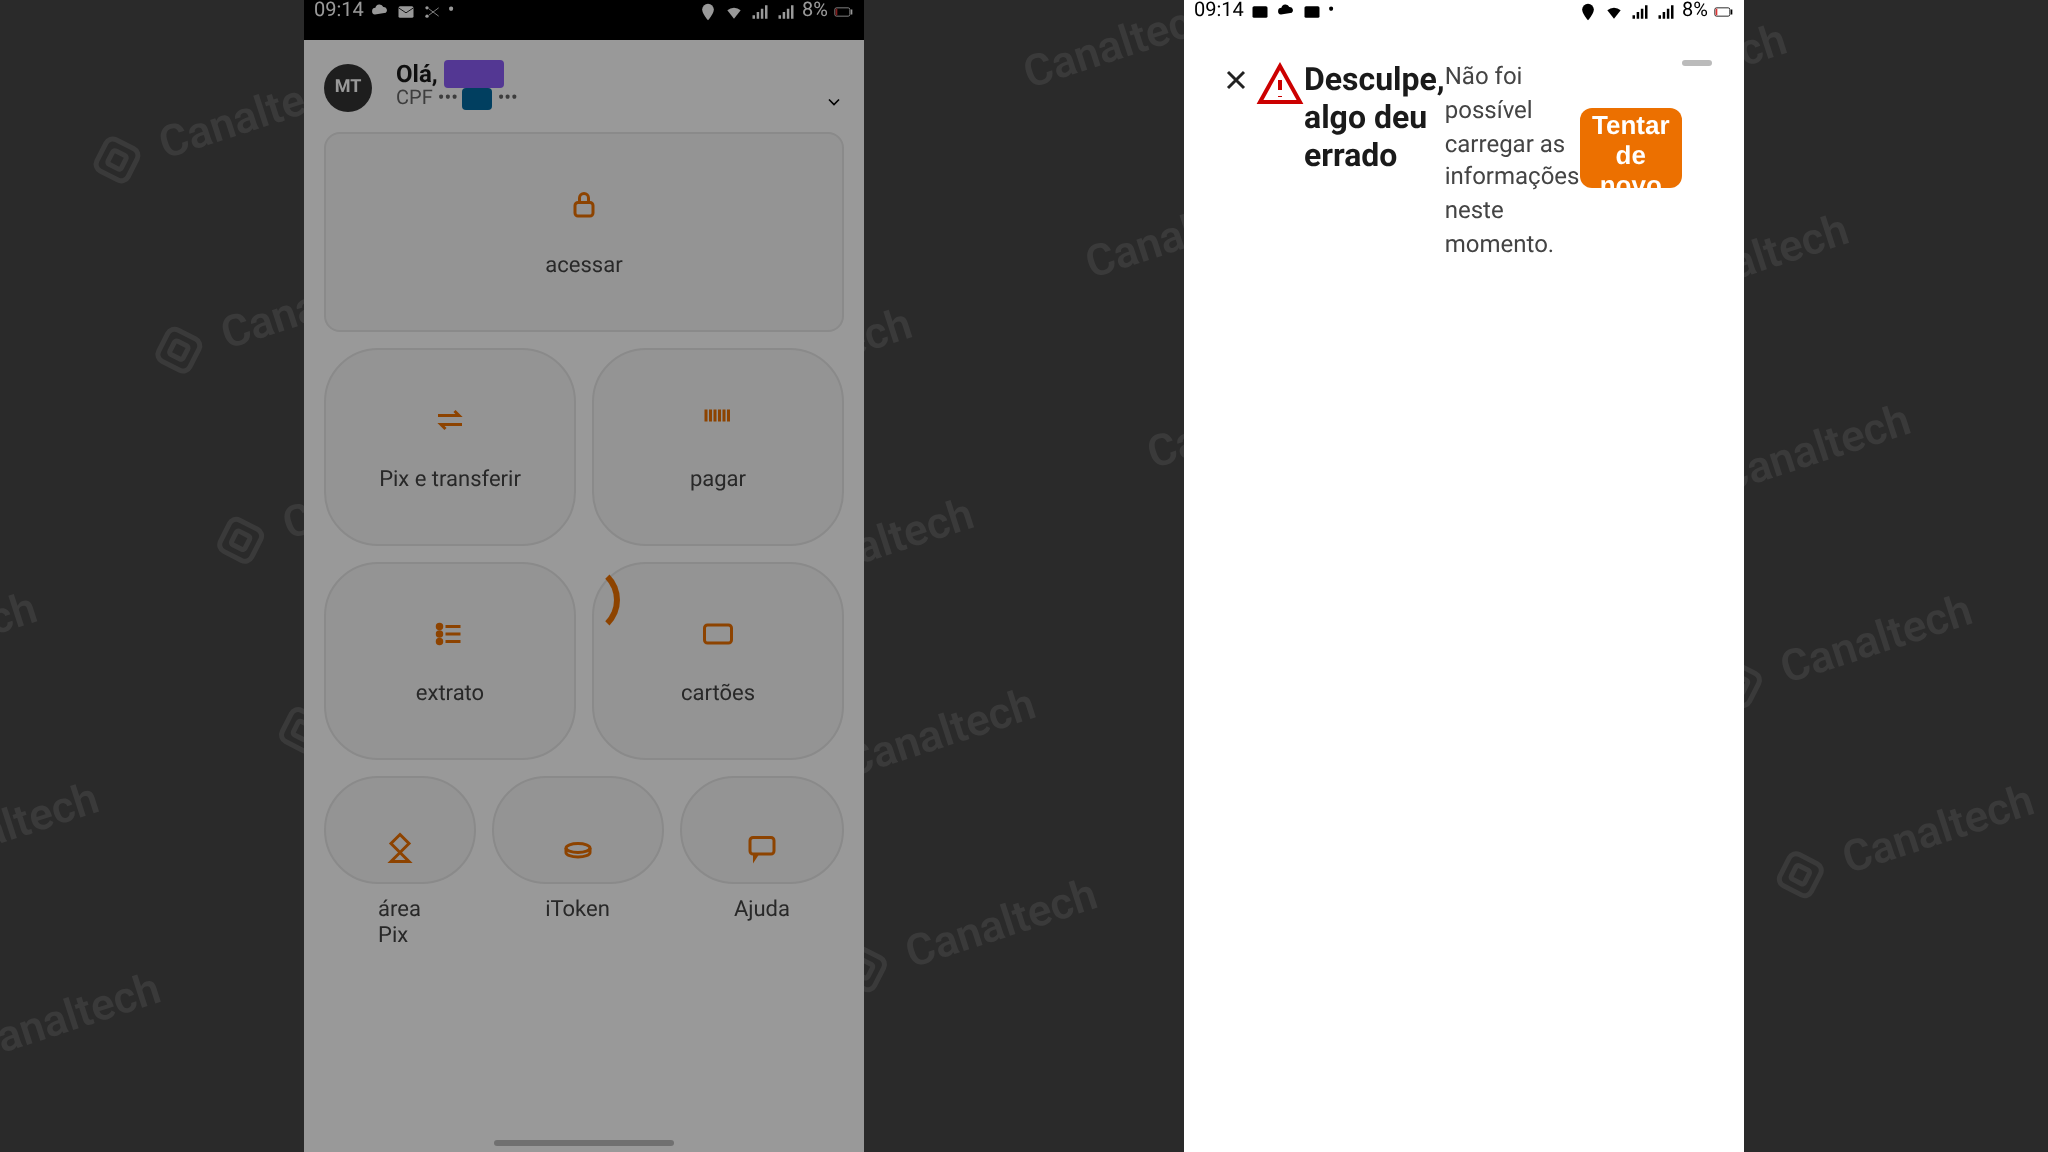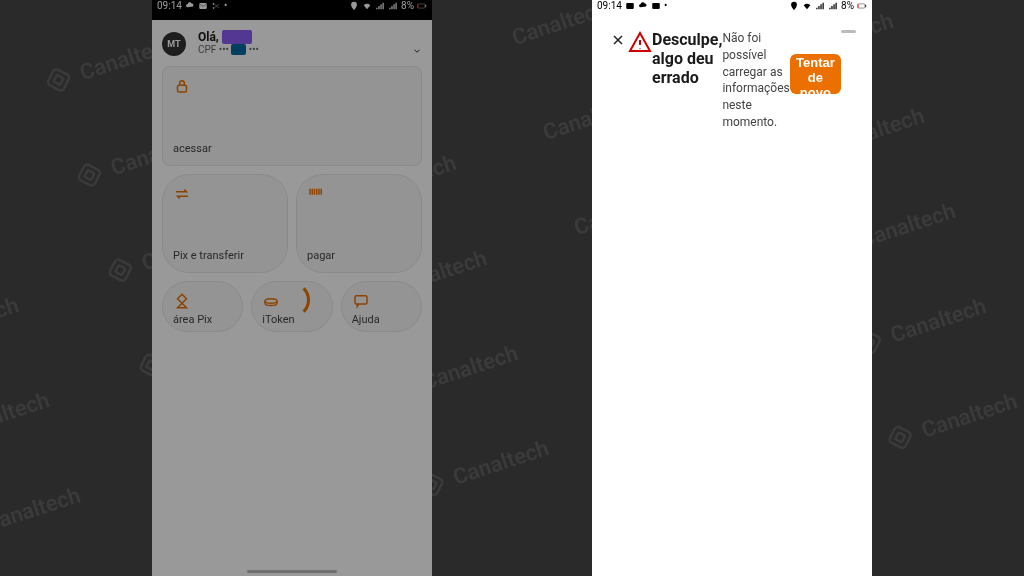--- a/index.html
+++ b/index.html
@@ -81,25 +81,26 @@
   .hello{flex:1;line-height:1.2;}
   .hello .g{font-size:12px;font-weight:700;}
   .hello .cpf{font-size:10px;color:var(--text-muted);}
   .chev{color:#000;}
   .card{
     background:var(--card-bg);
     border:1px solid var(--card-border);
     border-radius:8px;
     position:relative;
     display:flex;flex-direction:column;justify-content:space-between;
-    padding:10px;
+    padding:26px;
+    align-items:center;
   }
   .card.big{height:100px;margin-bottom:8px;}
   .card.med{height:99px;}
-  .card.sm{height:51px;}
+  .card.sm{height:51px;gap:12px;}
   .card .lbl{font-size:11px;color:var(--text-light);}
   .row{display:flex;gap:8px;margin-bottom:8px;}
   .row .card{flex:1;border-radius:27px;}
   .ic-orange{color:var(--orange);}
   .ic-orange svg{width:18px;height:18px;stroke:currentColor;fill:none;stroke-width:2;}
   .spinner{
     position:absolute;left:50%;top:280px;transform:translate(-50%,-50%);
     width:36px;height:36px;border-radius:50%;
     border:3px solid transparent;border-right-color:var(--orange);
     z-index:4;
@@ -412,20 +413,37 @@
           <span class="lbl">Pix e transferir</span>
         </div>
         <div class="card med">
           <span class="ic-orange"><svg viewBox="0 0 24 24">
                 <path d="M4 5v8M7 5v8M10 5v8M13 5v8M16 5v8M19 5v8"></path>
               </svg></span>
           <span class="lbl">pagar</span>
         </div>
       </div>
 
+      <div class="row">
+        <div class="card med">
+          <span class="ic-orange"><svg viewBox="0 0 24 24">
+                <circle cx="5" cy="7" r="1.5" fill="currentColor"></circle>
+                <circle cx="5" cy="12" r="1.5" fill="currentColor"></circle>
+                <circle cx="5" cy="17" r="1.5" fill="currentColor"></circle>
+                <path d="M9 7h10M9 12h10M9 17h10"></path>
+              </svg></span>
+          <span class="lbl">extrato</span>
+        </div>
+        <div class="card med">
+          <span class="ic-orange"><svg viewBox="0 0 24 24">
+                <rect x="3" y="6" width="18" height="12" rx="2"></rect>
+              </svg></span>
+          <span class="lbl">cartões</span>
+        </div>
+      </div>
 
       <div class="row" style="margin-bottom:0;">
         <div class="card sm">
           <span class="ic-orange"><svg viewBox="0 0 24 24">
                 <path d="M12 3l6 6-6 6-6-6zM12 15l6 6H6z"></path>
               </svg></span>
           <span class="lbl">área Pix</span>
         </div>
         <div class="card sm">
           <span class="ic-orange"><svg viewBox="0 0 24 24">

